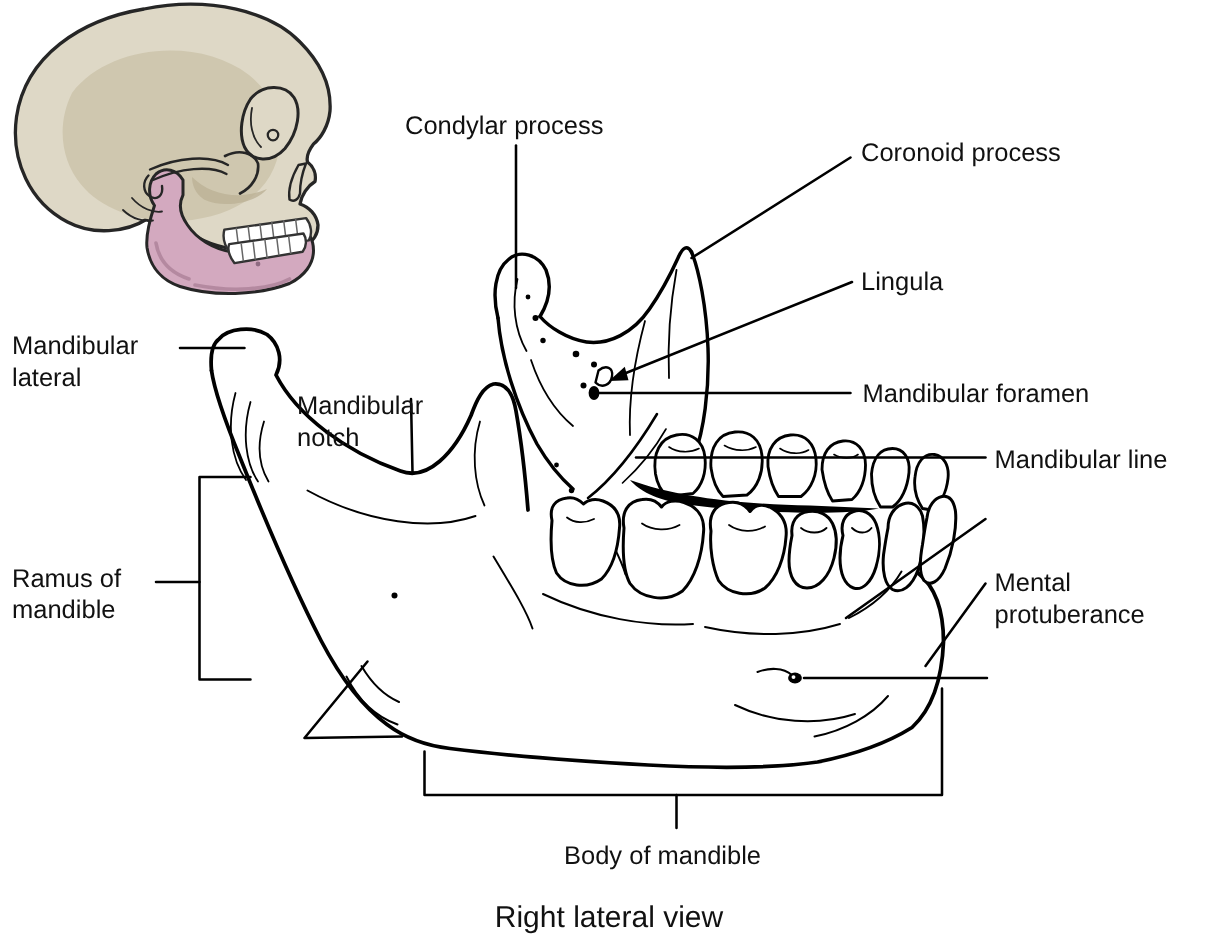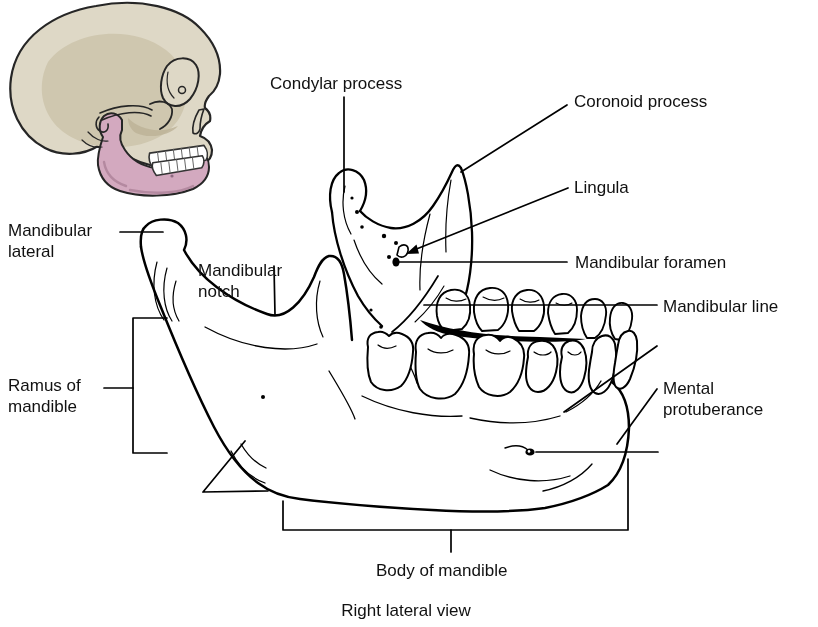--- a/index.html
+++ b/index.html
@@ -15,21 +15,21 @@
     position:absolute;
     font-size:17px;
     line-height:1.24;
     color:#111;
     white-space:nowrap;
   }
   .label.wrap{white-space:normal;}
   .label.center{text-align:left;}
   .caption{
     position:absolute;
-    font-size:17px;
+    font-size:20px;
     color:#111;
     text-align:center;
   }
 </style>
 </head>
 <body>
 
 <div class="figure">
 
 <svg width="818" height="627" viewBox="0 0 818 627">

